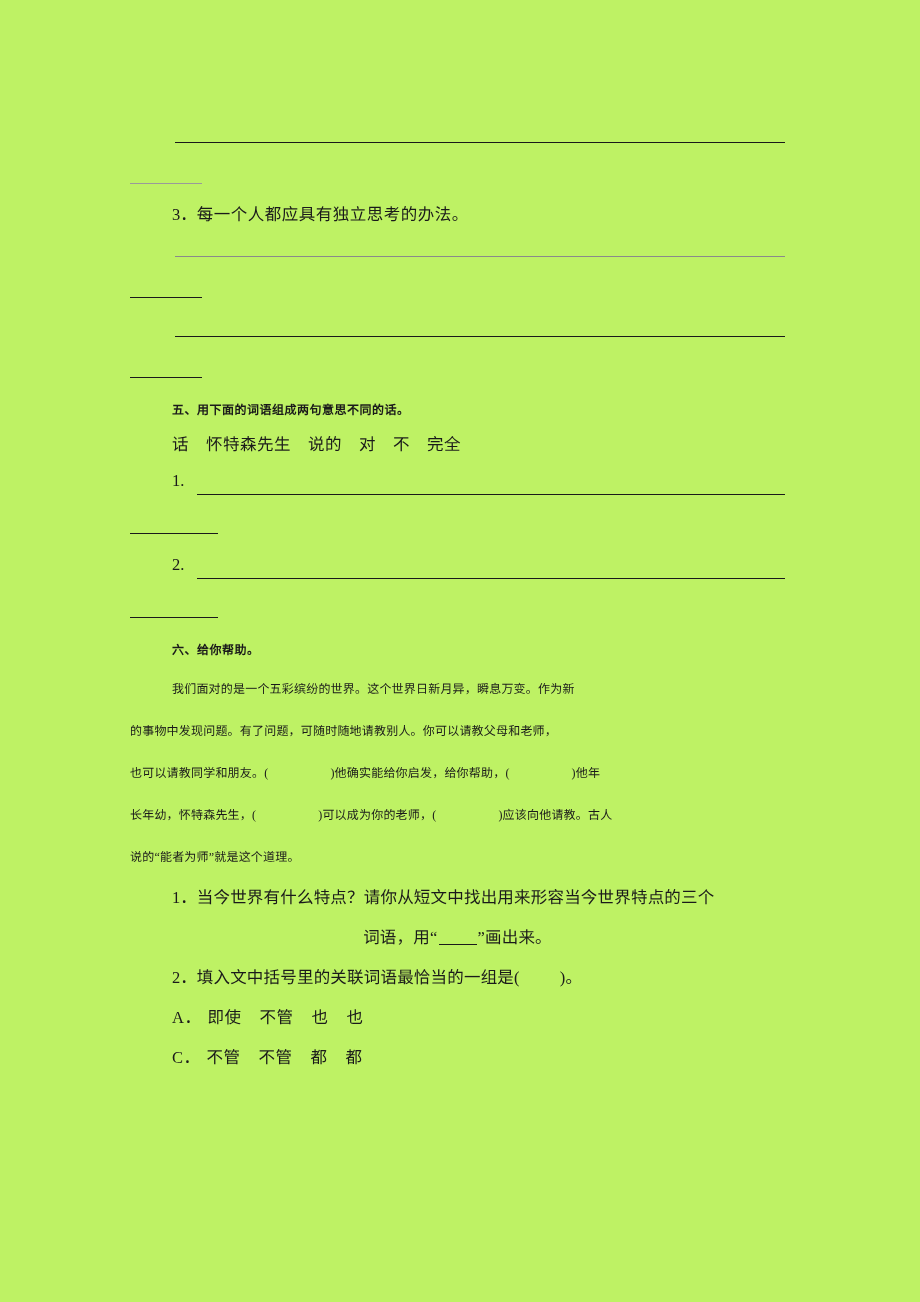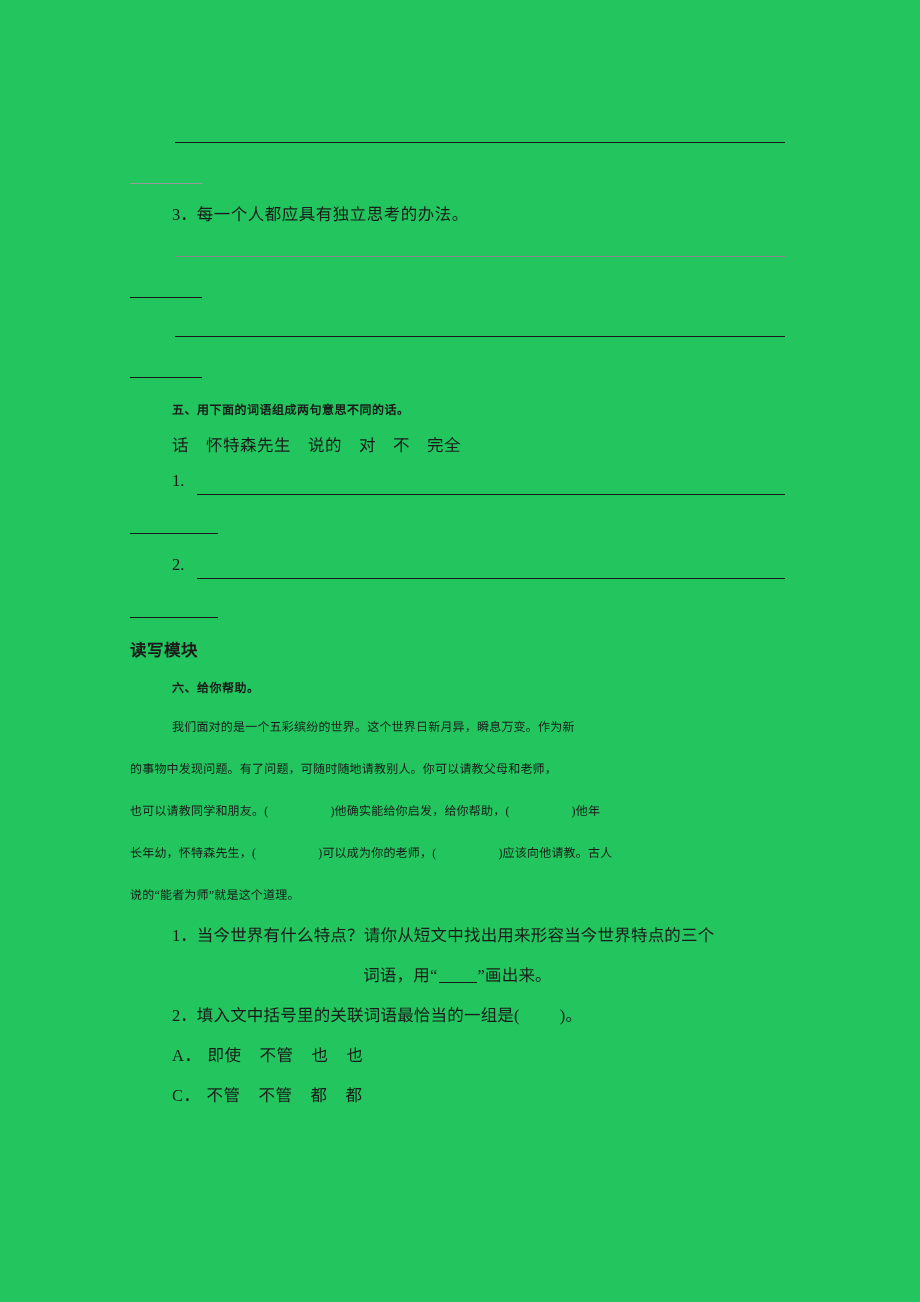--- a/index.html
+++ b/index.html
@@ -16,21 +16,21 @@
     color: #1a1a1a;
     overflow: hidden;
   }
 
   .page {
     position: absolute;
     left: 0;
     top: 0;
     width: 920px;
     height: 1302px;
-    background: #22c55e;
+    background: #bef264;
   }
 
   
   .content {
     position: absolute;
     left: 130px;
     top: 118px;
     width: 655px;
   }
 
@@ -99,20 +99,21 @@
     padding-left: 0;
     letter-spacing: 0.5px;
   }
 
   
   .word-bank {
     font-size: 16.5px;
     line-height: 36px;
     padding-left: 42px;
     letter-spacing: 0.5px;
+    font-family: Liberation Mono, monospace;
   }
   .word-bank .w { margin-right: 17px; }
   .word-bank .w:last-child { margin-right: 0; }
 
   
   .numbered-blank {
     height: 42px;
     position: relative;
     font-size: 16.5px;
     line-height: 30px;
@@ -211,21 +212,20 @@
     <div class="numbered-blank">
       <span class="nb-num">1.</span>
     </div>
     <div class="stub-rule wide"></div>
 
     <div class="numbered-blank">
       <span class="nb-num">2.</span>
     </div>
     <div class="stub-rule wide"></div>
 
-    <div class="module-label">读写模块</div>
 
     <div class="section-heading">六、给你帮助。</div>
 
     <div class="passage-line indent">我们面对的是一个五彩缤纷的世界。这个世界日新月异，瞬息万变。作为新</div>
     <div class="passage-line">的事物中发现问题。有了问题，可随时随地请教别人。你可以请教父母和老师，</div>
 
     <div class="passage-line">
       <span>也可以请教同学和朋友。(</span><span class="gap"></span><span>)他确实能给你启发，给你帮助，(</span><span class="gap"></span><span>)他年</span>
     </div>
 

